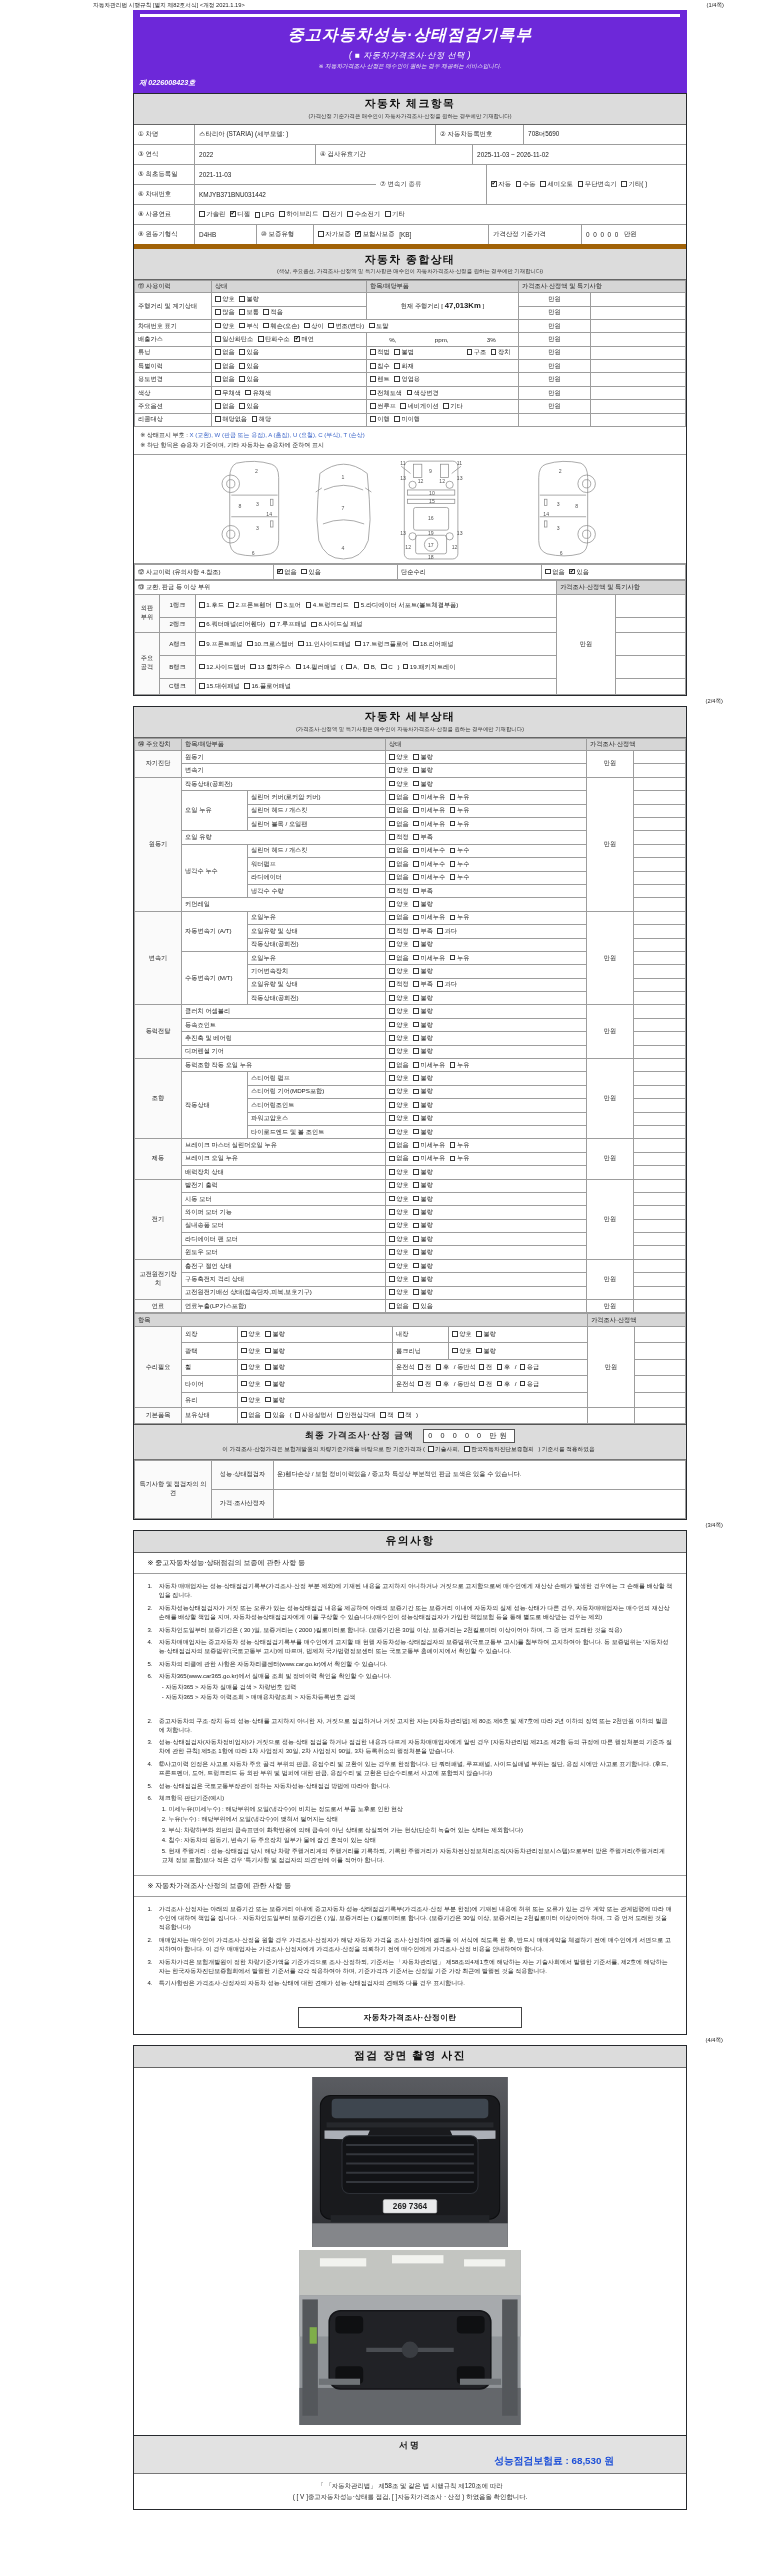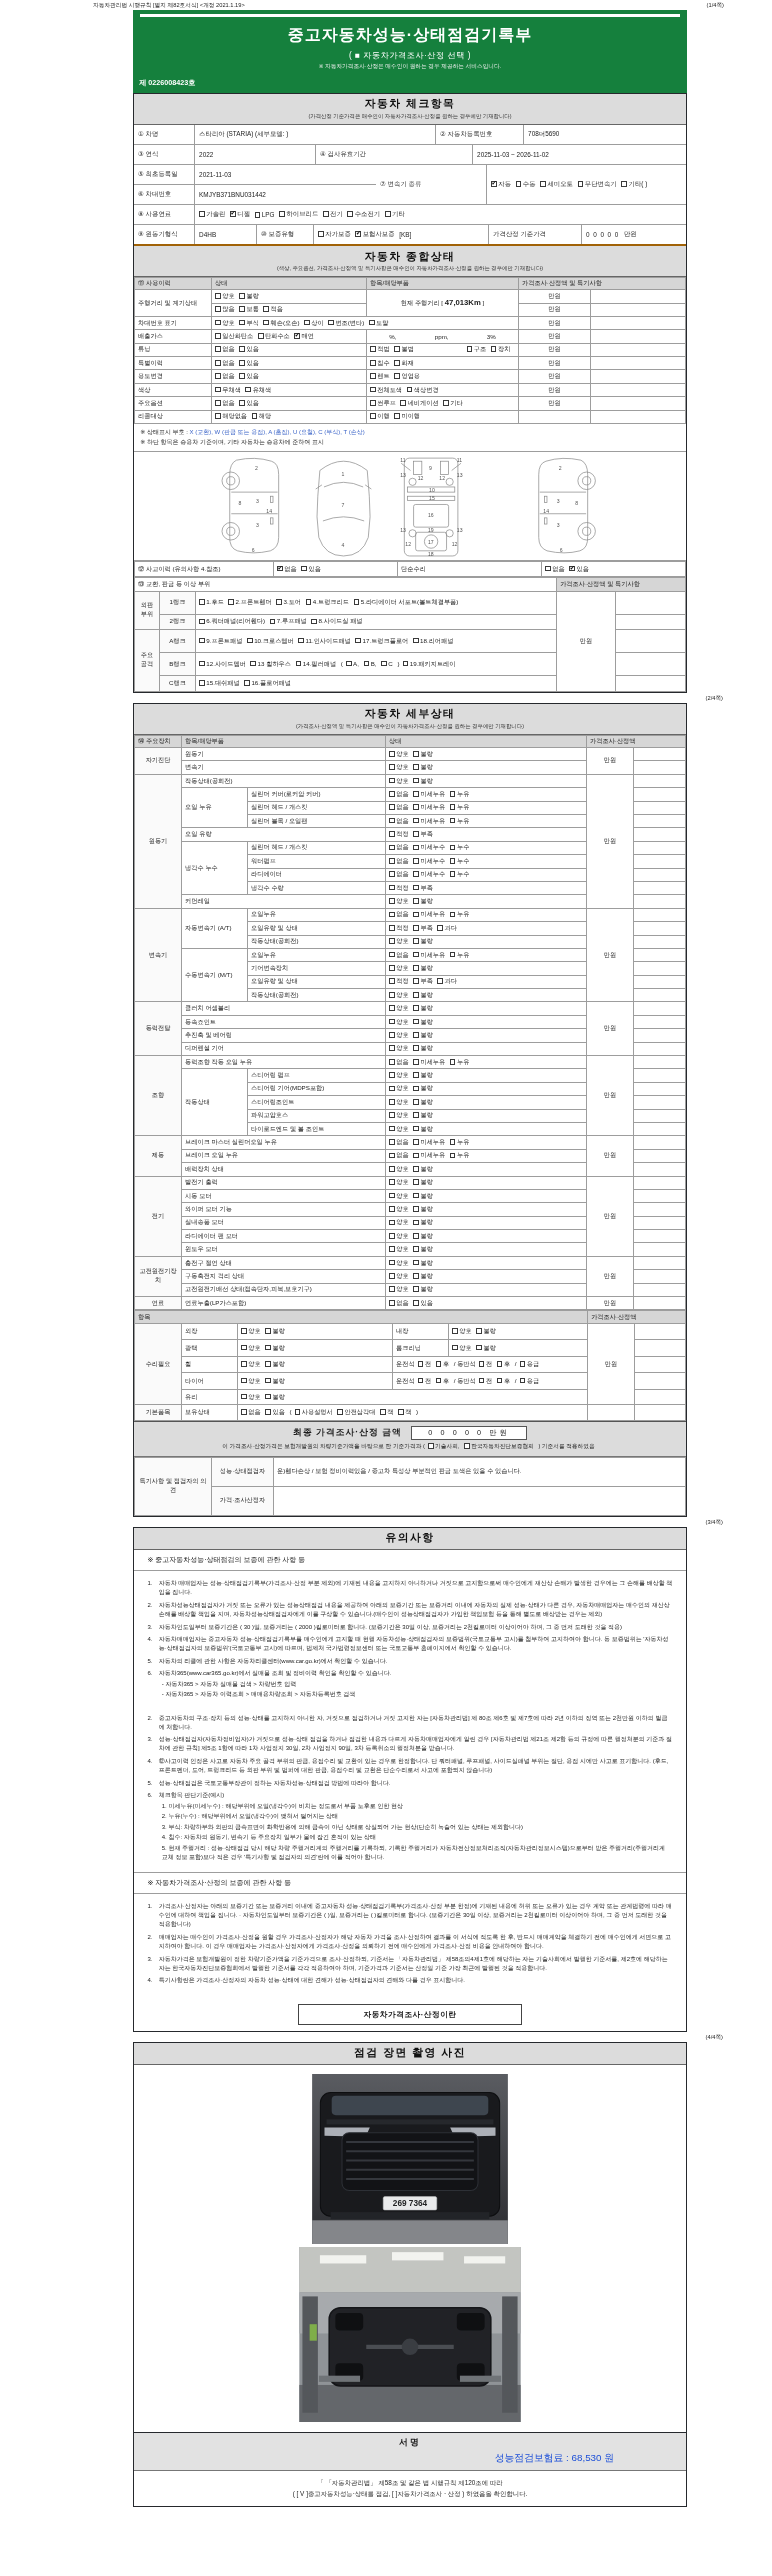--- a/index.html
+++ b/index.html
@@ -3,21 +3,21 @@
 <meta charset="utf-8">
 <style>
   html,body{margin:0;padding:0;}
   body{width:773px;height:2576px;overflow:hidden;background:#fff;font-family:"Liberation Sans","DejaVu Sans",sans-serif;color:#1b1b1b;}
   .canvas{position:relative;width:773px;height:2576px;background:#fff;}
   .caption{position:absolute;top:2.1px;left:93px;font-size:5.7px;color:#222;}
   .caption-r{position:absolute;top:2.1px;right:49px;font-size:5.7px;color:#222;}
   .doc{position:absolute;left:133px;top:10.3px;width:554px;}
   .pgmark{text-align:right;margin-right:-36px;font-size:5.7px;color:#222;height:8.2px;line-height:8.2px;margin-top:1px;margin-bottom:1px;}
   
-  .band{background:#15803d;color:#fff;padding:2.6px 6.2px 5.2px;}
+  .band{background:#6d28d9;color:#fff;padding:2.6px 6.2px 5.2px;font-style:italic;}
   .band .wstrip{height:2.6px;background:#fff;margin:1.5px 1px 8.2px;}
   .band .t1{text-align:center;font-size:16px;font-weight:bold;letter-spacing:1px;}
   .band .t2{text-align:center;font-size:8.2px;margin-top:3.6px;letter-spacing:0.5px;}
   .band .t3{text-align:center;font-size:5.7px;margin-top:2.6px;color:#f0f0f0;}
   .band .docno{font-size:7.2px;font-weight:bold;margin-top:6.2px;}
   
   .box{border:1.5px solid #26292d;border-top:1px solid #26292d;background:#fff;}
   .shead{background:#dcdcdc;text-align:center;padding:3.6px 0 4.1px;border-bottom:0.5px solid #666;}
   .shead .st{font-size:10.8px;font-weight:bold;letter-spacing:1.5px;color:#111;}
   .shead .sn{font-size:5.4px;margin-top:1.5px;color:#333;}
@@ -32,21 +32,21 @@
   .cb{display:inline-block;width:5.7px;height:5.7px;border:0.8px solid #3a3a3a;background:#fff;vertical-align:-0.8px;margin-right:1.5px;box-sizing:border-box;position:relative;}
   .cb.ck::after{content:"✔";position:absolute;left:-0.5px;top:-2.6px;font-size:6.2px;color:#101010;}
   .opt{display:inline-block;margin-right:4.6px;white-space:nowrap;}
   .raw{display:inline-block;margin-right:3.1px;white-space:nowrap;}
   
   .brow{display:flex;border-bottom:0.5px solid #9d9d9d;min-height:19px;align-items:stretch;}
   .bcell{border-right:0.5px solid #9d9d9d;display:flex;align-items:center;padding:1px 4.1px;font-size:6.4px;box-sizing:border-box;}
   .bcell:last-child{border-right:none;}
   .blab{font-size:6.4px;}
   .mil-val{font-size:7.7px;font-weight:bold;}
-  .digits{border:0.5px solid #555;background:#fff;padding:1px 16px;letter-spacing:3.1px;font-size:7.2px;display:inline-block;}
+  .digits{border:0.5px solid #555;background:#fff;padding:1px 4px;letter-spacing:3.1px;font-size:7.2px;display:inline-block;}
   
   .legend{padding:3.1px 6.2px;border-bottom:0.5px solid #9d9d9d;font-size:6px;line-height:1.7;}
   .legend .sym{color:#3b64c8;}
   .diagwrap{padding:2.1px 0 3.1px;text-align:center;border-bottom:0.5px solid #9d9d9d;}
   svg{display:block;margin:0 auto;}
   .diag text{font-size:10px;fill:#555;font-family:"Liberation Sans",sans-serif;}
   .diag path,.diag rect,.diag circle,.diag line,.diag ellipse{fill:none;stroke:#8a8a8a;stroke-width:1.4;}
   
   .finband{background:#dcdcdc;border-top:1px solid #555;border-bottom:0.5px solid #777;text-align:center;padding:4.1px 0 4.6px;}
   .finband .fl{font-size:8.8px;font-weight:bold;letter-spacing:1px;margin-right:7.2px;}
@@ -60,21 +60,21 @@
   .ntxt{flex:1;}
   .nsub{margin-top:1.5px;margin-left:3.1px;}
   .defbox{border:0.5px solid #444;width:222px;margin:8.2px auto 5.2px;text-align:center;padding:4.6px 0;font-size:7.7px;font-weight:bold;letter-spacing:0.5px;}
   
   .photoarea{padding:5.2px 0 7.2px;text-align:left;}
   .photo{margin:3.1px auto;}
   
   .signbox{border:1.5px solid #26292d;border-top:none;}
   .signhead{background:#e2e2e2;padding:4.1px 0 5.2px;border-bottom:0.5px solid #777;}
   .signhead .sg{text-align:center;font-size:8.8px;font-weight:bold;letter-spacing:2.1px;}
-  .signhead .fee{text-align:right;padding-right:72px;margin-top:3.1px;font-size:9.8px;font-weight:normal;color:#1c4fd8;}
+  .signhead .fee{text-align:right;padding-right:72px;margin-top:3.1px;font-size:9.8px;font-weight:bold;color:#1c4fd8;}
   .confirm{padding:5.2px 0 6.2px;text-align:center;font-size:6.4px;line-height:1.8;color:#222;}
 </style>
 </head>
 <body>
 
 <div class="canvas">
   <div class="caption">자동차관리법 시행규칙 [별지 제82호서식] &lt;개정 2021.1.19&gt;</div>
   <div class="caption-r">(1/4쪽)</div>
 
   <div class="doc">
@@ -148,21 +148,21 @@
               <span class="raw">[KB]</span>
             </div>
           <div class="bcell blab" style="width:93px">가격산정 기준가격</div>
           <div class="bcell" style="flex:1">
             <span style="letter-spacing:3.6px;margin-right:2.1px;">00000</span>
             <span>만원</span>
           </div>
         </div>
       </div>
 
-      <div class="shead" style="border-top:2px solid #a16207;">
+      <div class="shead" style="border-top:5px solid #a16207;">
         <div class="st">자동차 종합상태</div>
         <div class="sn">(색상, 주요옵션, 가격조사·산정액 및 특기사항은 매수인이 자동차가격조사·산정을 원하는 경우에만 기재합니다)</div>
       </div>
       <table>
         <colgroup>
             <col style="width:77px">
             <col style="width:155px">
             <col style="width:152px">
             <col style="width:72px">
             <col>

